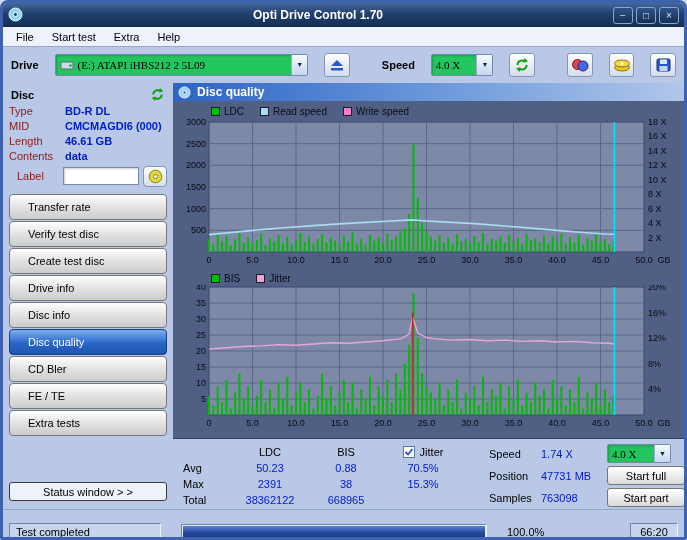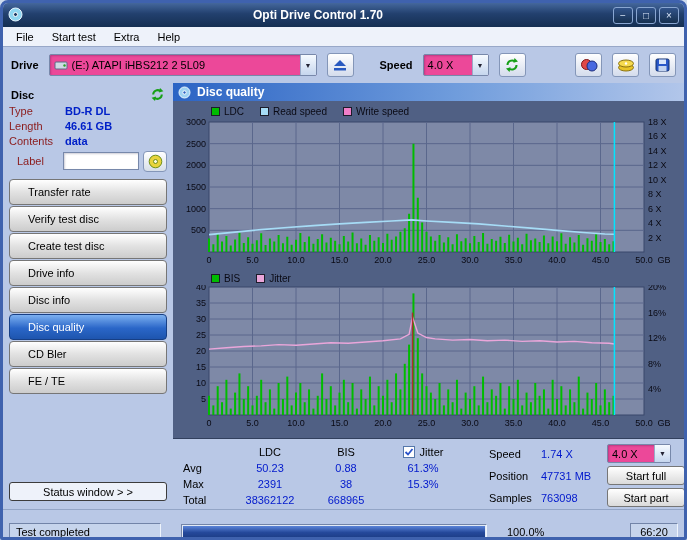--- a/index.html
+++ b/index.html
@@ -10,24 +10,24 @@
   .titlebar{height:24px;background:linear-gradient(180deg,#44679c 0%,#22406e 45%,#152f52 100%);
             display:flex;align-items:center;padding:0 5px;gap:12px;}
   .titlebar .title{flex:1;text-align:center;color:#fff;font-weight:bold;font-size:12px;}
   .winbtns{display:flex;gap:3px;}
   .winbtn{width:20px;height:17px;background:linear-gradient(#31538a,#16304f);border:1px solid #89a6d2;
           border-radius:3px;color:#d9e6f8;font-size:10px;line-height:15px;text-align:center;cursor:default;}
   
   .menubar{height:20px;background:#eef2fa;border-bottom:1px solid #98a8c8;display:flex;align-items:center;padding-left:4px;}
   .menu-item{padding:10px 9px;}
   
-  .toolbar{height:36px;display:flex;align-items:center;padding:0 8px;gap:10px;}
+  .toolbar{height:36px;display:flex;align-items:center;padding:0 8px;gap:16px;}
   .blbl{font-weight:bold;}
-  .combo{height:22px;background:#ec4899;border:1px solid #7788aa;border-radius:2px;display:flex;align-items:center;
-         box-shadow:inset 1px 1px 2px rgba(0,0,50,.22);}
+  .combo{height:22px;background:#22c55e;border:1px solid #7788aa;border-radius:2px;display:flex;align-items:center;
+         box-shadow:inset 1px 1px 2px rgba(0,0,50,.22);font-family:Liberation Serif, serif;}
   .combo .combo-text{flex:1;padding:0 4px;white-space:nowrap;overflow:hidden;font-size:11px;}
   .combo .combo-arrow{width:16px;align-self:stretch;background:linear-gradient(#f6faff,#c6d6ee);
          border-left:1px solid #9aaac8;display:flex;align-items:center;justify-content:center;font-size:7px;color:#223;}
   .drive-combo{width:268px;}
   .speed-combo{width:66px;}
   .icon-btn{width:27px;height:24px;background:linear-gradient(#ffffff,#d4dcec);border:1px solid #8496b8;
             border-radius:3px;display:flex;align-items:center;justify-content:center;padding:0;}
   .tspacer{flex:1;}
   
   .content{display:flex;height:426px;}
@@ -175,20 +175,24 @@
               <polygon points="5,14 1.6,10.8 6,9.4" fill="#17a017"></polygon>
             </svg>
         </span>
       </div>
       <div id="disc-info">
           <div class="info-row">
        <span class="info-label">Type</span>
        <span class="info-value">BD-R DL</span>
           </div>
           <div class="info-row">
+       <span class="info-label">MID</span>
+       <span class="info-value">CMCMAGDI6 (000)</span>
+          </div>
+          <div class="info-row">
        <span class="info-label">Length</span>
        <span class="info-value">46.61 GB</span>
           </div>
           <div class="info-row">
        <span class="info-label">Contents</span>
        <span class="info-value">data</span>
           </div>
         </div>
       <div class="label-row">
         <span class="info-label">Label</span>
@@ -202,20 +206,21 @@
       </div>
       <div id="nav">
           <button class="nav-btn">Transfer rate</button>
           <button class="nav-btn">Verify test disc</button>
           <button class="nav-btn">Create test disc</button>
           <button class="nav-btn">Drive info</button>
           <button class="nav-btn">Disc info</button>
           <button class="nav-btn active">Disc quality</button>
           <button class="nav-btn">CD Bler</button>
           <button class="nav-btn">FE / TE</button>
+          <button class="nav-btn">Extra tests</button>
         </div>
       <button class="status-btn">Status window &gt; &gt;</button>
     </div>
 
     <div class="main">
       <div class="main-header">
         <span style="display:flex;">
           <svg width="13" height="13">
               <circle cx="6.5" cy="6.5" r="5.5" fill="#9fd2f2" stroke="#eaf6ff"></circle>
               <circle cx="6.5" cy="6.5" r="1.7" fill="#2c64c4" stroke="#fff"></circle>
@@ -542,21 +547,21 @@
     <span style="display:flex;">
                   <svg width="12" height="12">
                     <rect x="0.5" y="0.5" width="11" height="11" fill="#fff" stroke="#5577aa"></rect>
                     <path d="M2.5 6 L5 8.5 L9.5 3" stroke="#2a52c8" stroke-width="1.8" fill="none"></path>
                   </svg>
                 </span>Jitter</span></div>
             <div class="srow">
     <span class="sc slab">Avg</span>
     <span class="sc sval">50.23</span>
     <span class="sc sval">0.88</span>
-    <span class="sc sval">61.3%</span></div>
+    <span class="sc sval">70.5%</span></div>
             <div class="srow">
     <span class="sc slab">Max</span>
     <span class="sc sval">2391</span>
     <span class="sc sval">38</span>
     <span class="sc sval">15.3%</span></div>
             <div class="srow">
     <span class="sc slab">Total</span>
     <span class="sc sval">38362122</span>
     <span class="sc sval">668965</span>
     <span class="sc sval"></span></div>

